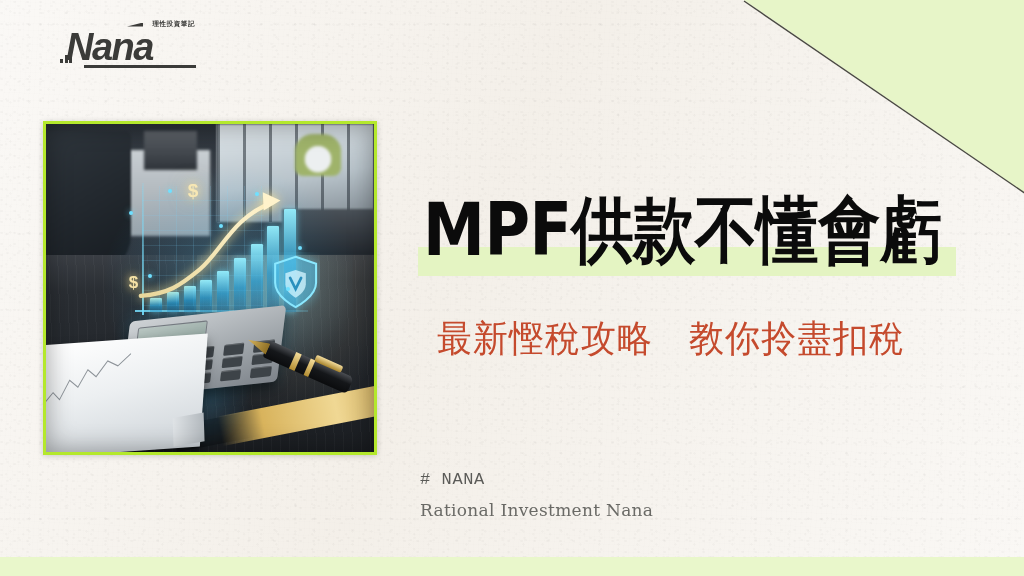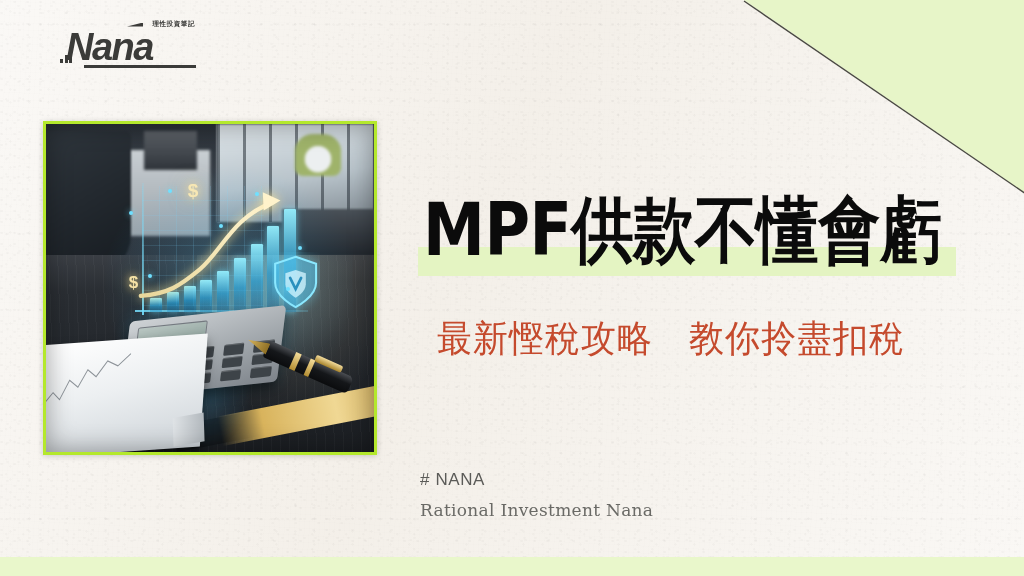--- a/index.html
+++ b/index.html
@@ -343,21 +343,21 @@
     white-space:nowrap;
     letter-spacing:1px;
     transform:scale(1,1.06);
     transform-origin:left top;
   }
 
   .footer-tag {
     position:absolute; left:420px; top:470px;
     font-size:17px;
     color:#5b5b58;
-    font-family:Liberation Sans, sans-serif;
+    font-family:Liberation Mono, monospace;
     letter-spacing:.6px;
   }
   .footer-sub {
     position:absolute; left:420px; top:500px;
     font-size:17px;
     color:#6a6a66;
     font-family:"DejaVu Serif", serif;
     letter-spacing:.3px;
   }
 </style>

